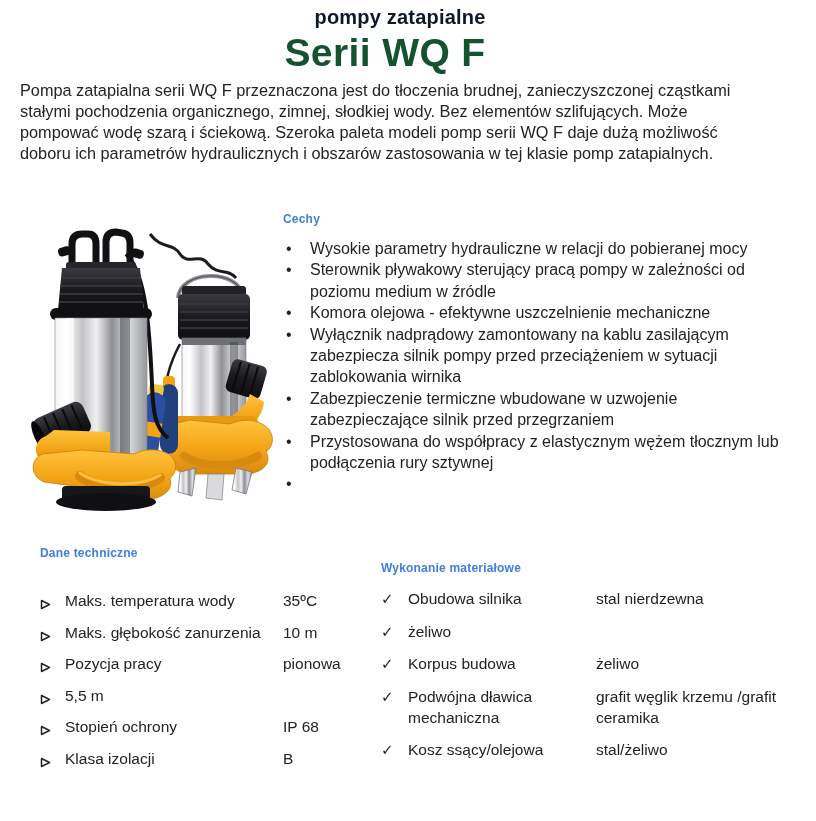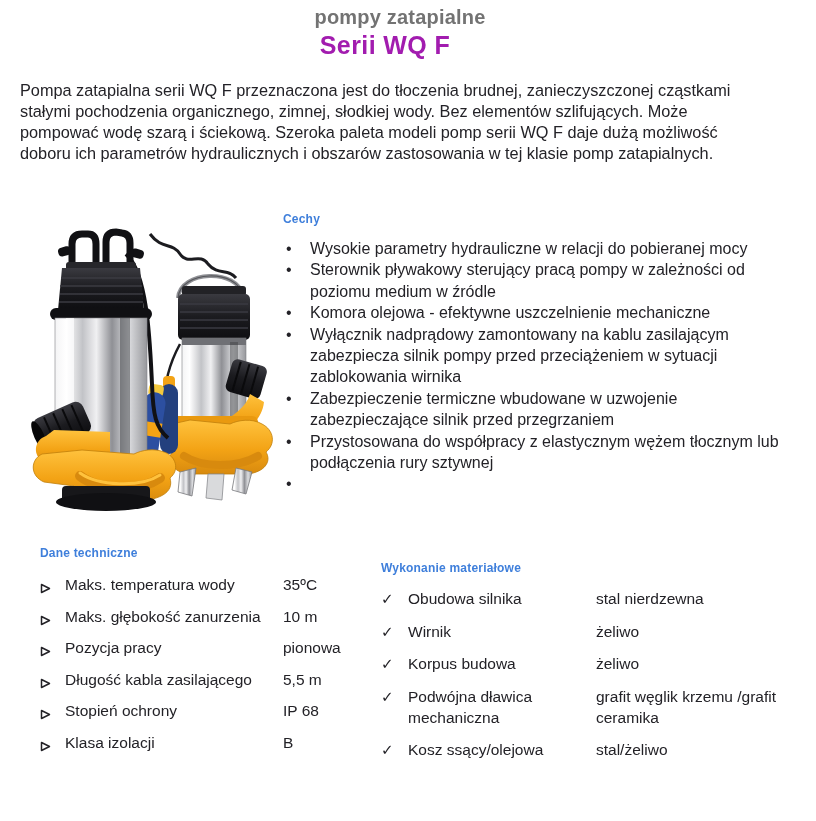--- a/index.html
+++ b/index.html
@@ -9,22 +9,22 @@
     color:var(--text,#232227);
     -webkit-font-smoothing:antialiased;
   }
   .page {
     position:relative; width:816px; height:821px;
     background:#ffffff; overflow:hidden;
   }
 
   
   .hdr { position:absolute; left:0; top:6px; width:770px; text-align:center; }
-  .kicker { font-size:20px; font-weight:600; letter-spacing:.2px; color:#737373;padding-left:30px; }
-  .title  { font-size:25px; font-weight:700; letter-spacing:.4px; color:#a21caf; margin-top:2px; }
+  .kicker { font-size:20px; font-weight:600; letter-spacing:.2px; color:#0f172a;padding-left:30px; }
+  .title  { font-size:39px; font-weight:700; letter-spacing:.4px; color:#14532d; margin-top:2px; }
 
   
   .intro {
     position:absolute; left:20px; top:80px; width:730px;
     font-size:16.3px; line-height:21px; color:var(--text,#232227);
   }
 
   
   .photo { position:absolute; left:22px; top:224px; width:255px; height:290px; }
 
@@ -32,21 +32,21 @@
   .sec-h { color:var(--accent,#3F7FDB); font-size:12px; font-weight:700; letter-spacing:.2px; }
 
   
   .features { position:absolute; left:283px; top:212px; width:516px; }
   .features ul { list-style:none; margin-top:12px; }
   .features li { display:flex; font-size:16px; line-height:21.4px; }
   .f-dot { width:27px; flex:0 0 27px; padding-left:3px; }
 
   
   .tech { position:absolute; left:40px; top:546px; width:345px; }
-  .tech .rows { margin-top:14px; }
+  .tech .rows { margin-top:30px; }
   .trow { display:flex; align-items:flex-start; font-size:15.5px; line-height:21px; margin-bottom:6.5px; }
   .t-arr { width:25px; flex:0 0 25px; padding-top:4px; }
   .t-label { width:218px; flex:0 0 218px; }
   .t-value { flex:1; }
 
   
   .materials { position:absolute; left:381px; top:561px; width:400px; }
   .materials .rows { margin-top:13px; }
   .mrow { display:flex; align-items:flex-start; font-size:15.5px; line-height:21px; margin-bottom:11.5px; }
   .m-chk { width:27px; flex:0 0 27px; font-size:15px; }
@@ -216,21 +216,20 @@
         <span class="t-arr"><svg width="11" height="11" viewBox="0 0 11 11">
               <path d="M1.5 1.5 L9.5 5.5 L1.5 9.5 Z" fill="none" stroke="#232227" stroke-width="1.5" stroke-linejoin="round"></path>
             </svg></span>
         <span class="t-label">Pozycja pracy</span>
         <span class="t-value">pionowa</span>
       </div>
       <div class="trow">
         <span class="t-arr"><svg width="11" height="11" viewBox="0 0 11 11">
               <path d="M1.5 1.5 L9.5 5.5 L1.5 9.5 Z" fill="none" stroke="#232227" stroke-width="1.5" stroke-linejoin="round"></path>
             </svg></span>
-        <span class="t-label">Długość kabla zasilającego</span>
         <span class="t-value">5,5 m</span>
       </div>
       <div class="trow">
         <span class="t-arr"><svg width="11" height="11" viewBox="0 0 11 11">
               <path d="M1.5 1.5 L9.5 5.5 L1.5 9.5 Z" fill="none" stroke="#232227" stroke-width="1.5" stroke-linejoin="round"></path>
             </svg></span>
         <span class="t-label">Stopień ochrony</span>
         <span class="t-value">IP 68</span>
       </div>
       <div class="trow">
@@ -246,21 +245,20 @@
   <section class="materials">
     <h2 class="sec-h">Wykonanie materiałowe</h2>
     <div class="rows">
       <div class="mrow">
         <span class="m-chk">✓</span>
         <span class="m-label">Obudowa silnika</span>
         <span class="m-value">stal nierdzewna</span>
       </div>
       <div class="mrow">
         <span class="m-chk">✓</span>
-        <span class="m-label">Wirnik</span>
         <span class="m-value">żeliwo</span>
       </div>
       <div class="mrow">
         <span class="m-chk">✓</span>
         <span class="m-label">Korpus budowa</span>
         <span class="m-value">żeliwo</span>
       </div>
       <div class="mrow">
         <span class="m-chk">✓</span>
         <span class="m-label">Podwójna dławica mechaniczna</span>

